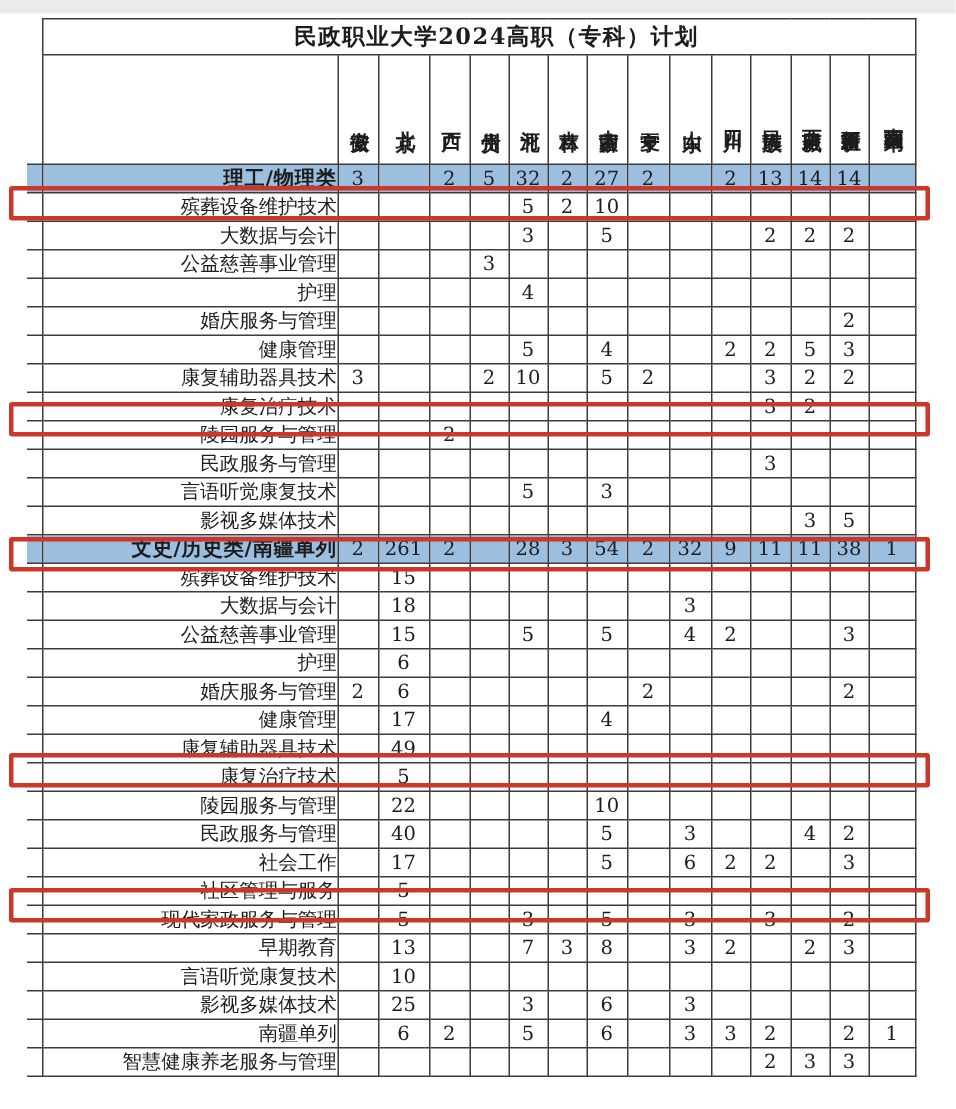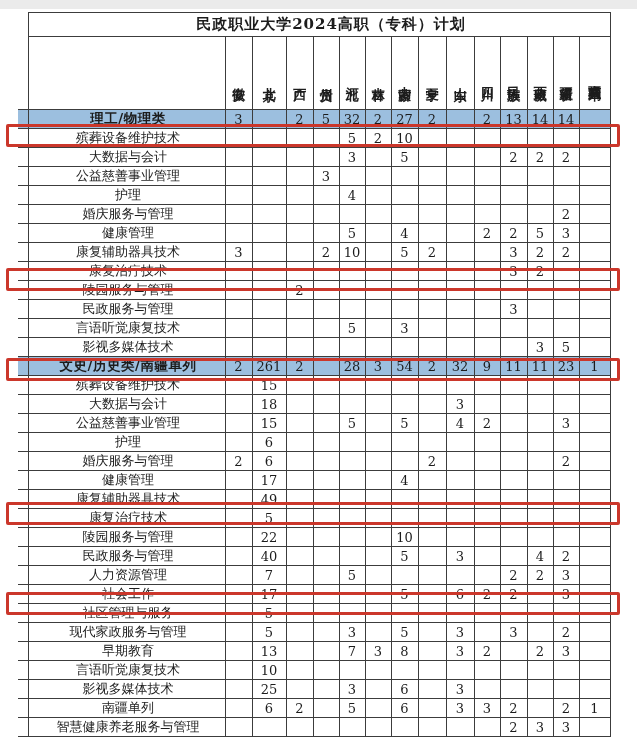--- a/index.html
+++ b/index.html
@@ -19,21 +19,21 @@
   tr.title-row td.title-cell{
     height:23px;text-align:center;font-weight:bold;font-size:15px;letter-spacing:1px;padding-left:24px;
   }
   tr.header-row th{height:72px;vertical-align:middle;text-align:center;background:#fff;}
   .vtext{
     writing-mode:vertical-rl;text-orientation:upright;display:inline-block;
     font-weight:bold;font-size:13px;line-height:1.05;letter-spacing:1px;
   }
   tr.body-row td{height:17px;font-size:13px;}
   td.label{
-    text-align:center;padding-left:3px;white-space:nowrap;font-size:13px;
+    text-align:right;padding-left:3px;white-space:nowrap;font-size:13px;
   }
   td.num{text-align:center;}
   tr.section td{background:#9cbfdf;}
   tr.section td.label{font-weight:bold;font-size:13.5px;letter-spacing:0.5px;}
   .hbox{
     position:absolute;left:6px;width:614px;height:23px;
     border:3px solid #cb372b;border-radius:2px;box-sizing:border-box;
     background:transparent;
   }
 </style>
@@ -328,21 +328,21 @@
         <td class="num">2</td>
         <td class="num"></td>
         <td class="num">28</td>
         <td class="num">3</td>
         <td class="num">54</td>
         <td class="num">2</td>
         <td class="num">32</td>
         <td class="num">9</td>
         <td class="num">11</td>
         <td class="num">11</td>
-        <td class="num">23</td>
+        <td class="num">38</td>
         <td class="num">1</td>
       </tr>
       <tr class="body-row">
         <td class="strip"></td>
         <td class="label">殡葬设备维护技术</td>
         <td class="num"></td>
         <td class="num">15</td>
         <td class="num"></td>
         <td class="num"></td>
         <td class="num"></td>
@@ -509,38 +509,20 @@
         <td class="num"></td>
         <td class="num"></td>
         <td class="num"></td>
         <td class="num">5</td>
         <td class="num"></td>
         <td class="num">3</td>
         <td class="num"></td>
         <td class="num"></td>
         <td class="num">4</td>
         <td class="num">2</td>
-        <td class="num"></td>
-      </tr>
-      <tr class="body-row">
-        <td class="strip"></td>
-        <td class="label">人力资源管理</td>
-        <td class="num"></td>
-        <td class="num">7</td>
-        <td class="num"></td>
-        <td class="num"></td>
-        <td class="num">5</td>
-        <td class="num"></td>
-        <td class="num"></td>
-        <td class="num"></td>
-        <td class="num"></td>
-        <td class="num"></td>
-        <td class="num">2</td>
-        <td class="num">2</td>
-        <td class="num">3</td>
         <td class="num"></td>
       </tr>
       <tr class="body-row">
         <td class="strip"></td>
         <td class="label">社会工作</td>
         <td class="num"></td>
         <td class="num">17</td>
         <td class="num"></td>
         <td class="num"></td>
         <td class="num"></td>

